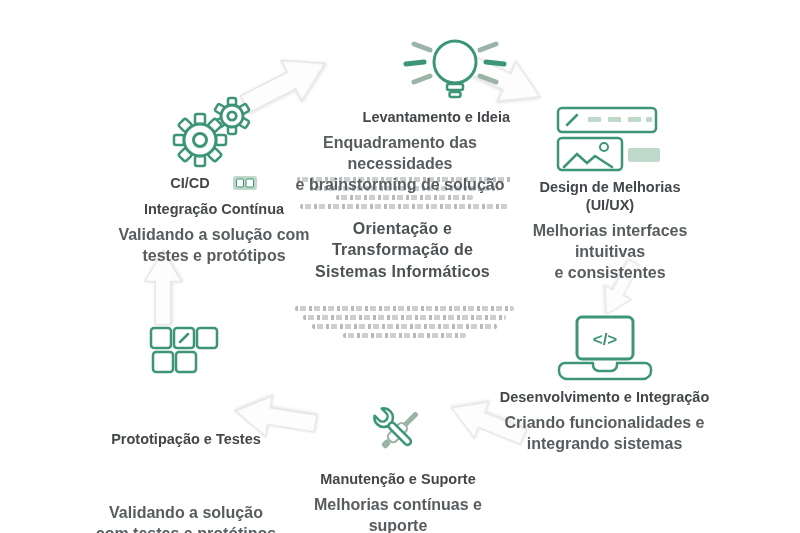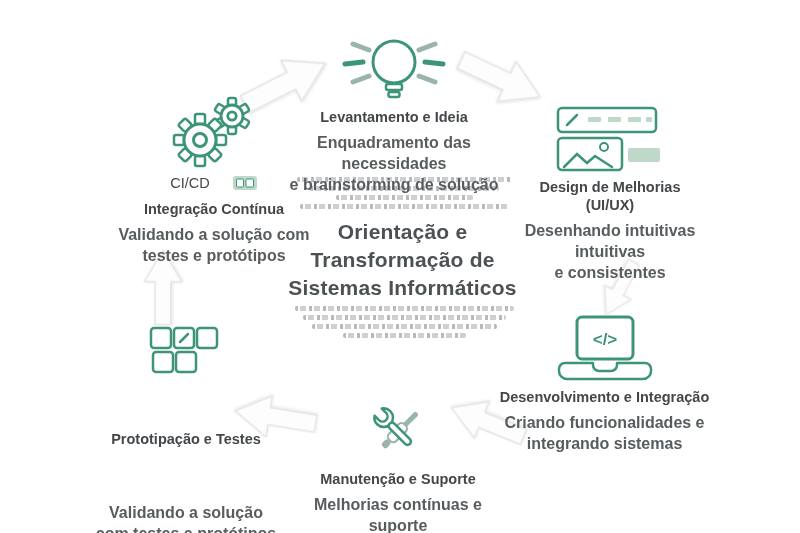--- a/index.html
+++ b/index.html
@@ -5,26 +5,26 @@
   html,body{margin:0;padding:0;background:#fff;}
   #diagram{position:relative;width:800px;height:533px;background:#ffffff;overflow:hidden;
            font-family:"Liberation Sans",sans-serif;}
 
   
   .stage{position:absolute;display:flex;flex-direction:column;align-items:center;text-align:center;}
   .stage-title{font-weight:700;font-size:14.5px;color:var(--stage-title);white-space:pre-line;
                line-height:1.25;margin-top:6px;}
   .stage-sub{font-weight:700;font-size:16px;color:var(--stage-subtitle);white-space:pre-line;
              line-height:1.32;margin-top:6px;}
-  .title-row{display:flex;align-items:center;justify-content:center;gap:22px;font-weight:400;
+  .title-row{display:flex;align-items:center;justify-content:center;gap:22px;font-weight:700;
              font-size:14.5px;color:var(--stage-title);margin-top:6px;line-height:1.25;}
 
   
   .center-title{position:absolute;left:280px;top:218px;width:245px;text-align:center;
-                font-weight:700;font-size:21px;line-height:1.34;color:var(--center-title);
+                font-weight:700;font-size:16px;line-height:1.34;color:var(--center-title);
                 white-space:pre-line;letter-spacing:.2px;}
   .ghost{position:absolute;}
   .ghost-row{height:5px;margin:0 auto 4px;border-radius:2px;filter:blur(.45px);opacity:.8;
     background-image:repeating-linear-gradient(90deg, rgba(92,96,100,.55) 0 3px, transparent 3px 5px,
                       rgba(92,96,100,.38) 5px 11px, transparent 11px 14px);}
 
   
   .arrow{position:absolute;overflow:visible;transform-origin:center;}
   .arrow path{fill:var(--arrow-fill);stroke:var(--arrow-stroke);stroke-width:2;stroke-linejoin:round;}
   .arrow{filter:drop-shadow(0 1px 1.5px rgba(0,0,0,.10));}
@@ -72,21 +72,21 @@
 Transformação de
 Sistemas Informáticos</div>
 
   <div class="ghost" style="left:292px;top:306px;width:225px;">
     <div class="ghost-row" style="width:97%"></div>
     <div class="ghost-row" style="width:90%"></div>
     <div class="ghost-row" style="width:82%"></div>
     <div class="ghost-row" style="width:55%"></div>
   </div>
 
-  <div class="stage" style="left:284px;top:28px;width:220px;">
+  <div class="stage" style="left:290px;top:28px;width:220px;align-items:flex-end;">
     <svg width="110" height="74" viewBox="0 0 110 74">
       <line class="r" stroke-width="5" x1="14" y1="16" x2="30" y2="22"></line>
       <line class="ln" stroke-width="5" x1="6" y1="36" x2="24" y2="34"></line>
       <line class="r" stroke-width="5" x1="14" y1="54" x2="30" y2="48"></line>
       <line class="r" stroke-width="5" x1="96" y1="16" x2="80" y2="22"></line>
       <line class="ln" stroke-width="5" x1="104" y1="36" x2="86" y2="34"></line>
       <line class="r" stroke-width="5" x1="96" y1="54" x2="80" y2="48"></line>
       <circle class="o" stroke-width="3" cx="55" cy="34" r="21"></circle>
       <rect class="o" stroke-width="2.5" x="47" y="56" width="16" height="6" rx="2"></rect>
       <rect class="o" stroke-width="2.5" x="49.5" y="64" width="11" height="5" rx="2"></rect>
@@ -104,21 +104,21 @@
       <rect class="s" x="54" y="11" width="13" height="5" rx="1"></rect>
       <rect class="s" x="74" y="11" width="13" height="5" rx="1"></rect>
       <rect class="s" x="92" y="11" width="6" height="5" rx="1"></rect>
       <rect class="o" stroke-width="2.5" x="4" y="32" width="64" height="32" rx="4"></rect>
       <circle class="ln" stroke-width="2" cx="50" cy="41" r="4" fill="#fff"></circle>
       <path class="ln" stroke-width="2.5" d="M10,61 L23,48 L33,57 L41,50 L58,61"></path>
       <rect class="s" x="74" y="42" width="32" height="14" rx="2"></rect>
     </svg>
     <div class="stage-title">Design de Melhorias
 (UI/UX)</div>
-    <div class="stage-sub">Desenhando intuitivas intuitivas
+    <div class="stage-sub">Melhorias interfaces intuitivas
 e consistentes</div>
   </div>
 
   <div class="stage" style="left:462px;top:314px;width:285px;">
     <svg width="96" height="68" viewBox="0 0 96 66">
       <rect class="o" stroke-width="3" x="20" y="2" width="56" height="42" rx="5"></rect>
       <text class="code" x="48" y="30" text-anchor="middle" font-size="17">&lt;/&gt;</text>
       <path class="o" stroke-width="2.5" d="M8,48 h28 v2 a6,6 0 0 0 6,6 h12 a6,6 0 0 0 6,-6 v-2 h28 a6,6 0 0 1 6,6 v2 a8,8 0 0 1 -8,8 H10 a8,8 0 0 1 -8,-8 v-2 a6,6 0 0 1 6,-6 Z"></path>
     </svg>
     <div class="stage-title">Desenvolvimento e Integração</div>

